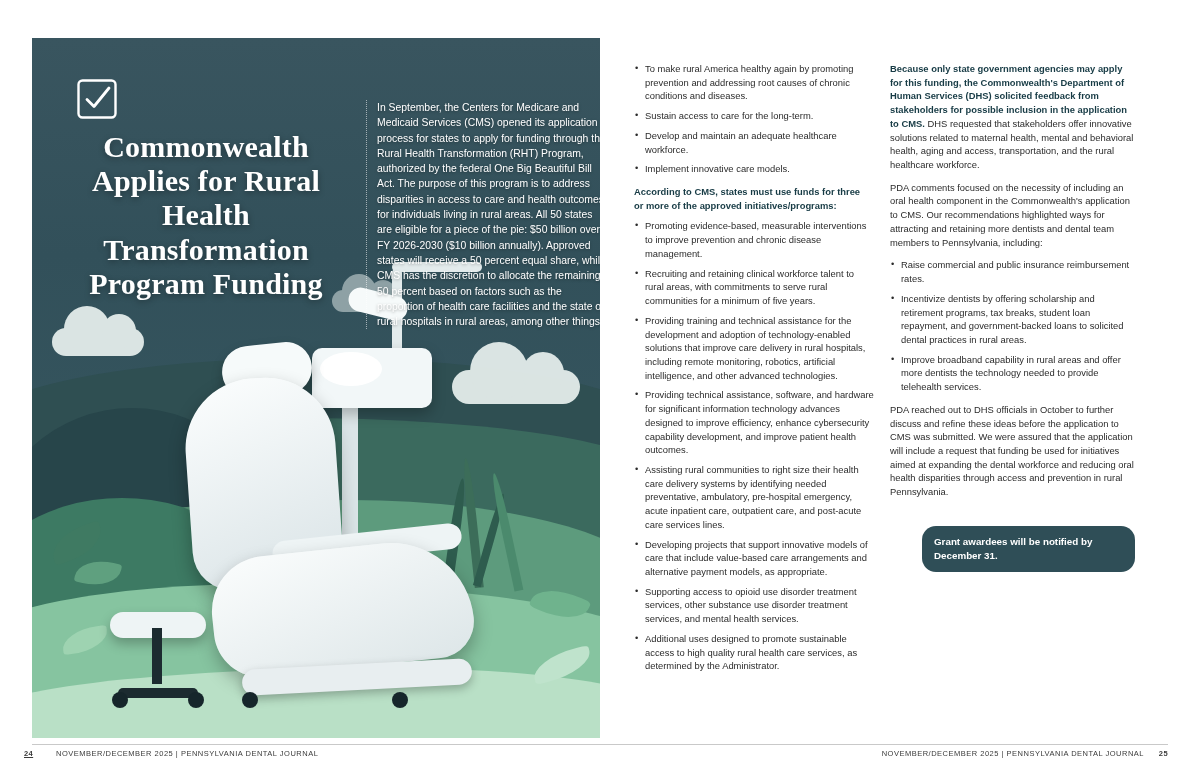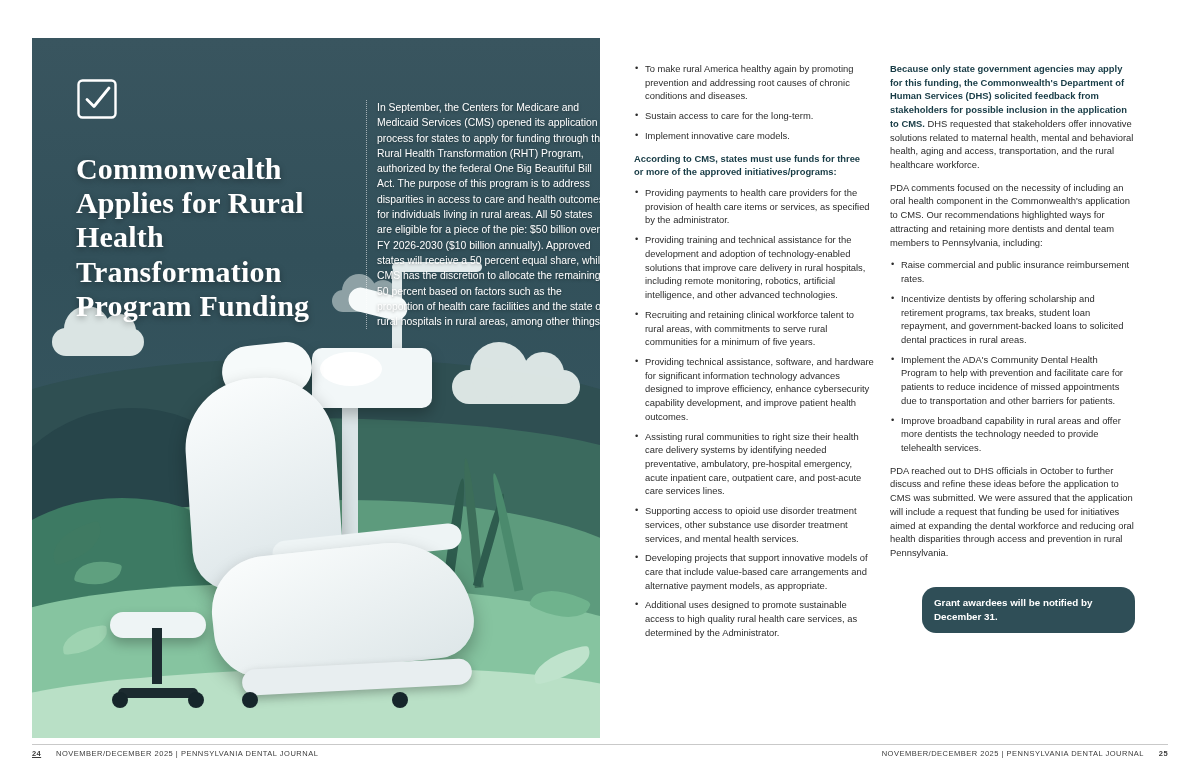--- a/index.html
+++ b/index.html
@@ -141,23 +141,24 @@
   
   .headline-box {
     position: absolute; left: 44px; top: 40px; width: 260px; color:#fff;
   }
   .check-icon { width: 42px; height: 42px; }
   .headline {
     font-family: "Liberation Serif", serif;
     font-size: 30px;
     line-height: 1.14;
     font-weight: 700;
-    margin-top: 28px;
+    margin-top: 6px;
     letter-spacing: .2px;
     text-shadow: 0 2px 6px rgba(0,0,0,.35);
+    text-align: center;
   }
 
   .lede {
     position: absolute; left: 334px; top: 62px; width: 232px;
     color: #ffffff;
     font-size: 10.4px;
     line-height: 1.47;
     border-left: 1px dotted rgba(255,255,255,.55);
     padding-left: 10px;
     text-shadow: 0 1px 3px rgba(0,0,0,.35);
@@ -223,21 +224,21 @@
     position: absolute; left: 32px; right: 32px; top: 0;
     border-top: 1px solid #c9c9c9;
   }
   .folio {
     position: absolute; top: 5px;
     font-size: 7.5px;
     letter-spacing: .4px;
     color: #3a3a3a;
     font-weight: 700;
   }
-  .folio-num-l { left: 32px; text-decoration: underline; }
+  .folio-num-l { left: 24px; text-decoration: underline; }
   .folio-txt-l { left: 56px; font-weight: 400; letter-spacing:.5px; }
   .folio-num-r { right: 32px; }
   .folio-txt-r { right: 56px; font-weight: 400; letter-spacing:.5px; }
   .gutter {
     position: absolute; left: 600px; top: 38px; width: 1px; height: 700px;
     background: #ffffff;
   }
 </style>
 </head>
 <body>
@@ -302,42 +303,42 @@
 
     <div class="lede">In September, the Centers for Medicare and Medicaid Services (CMS) opened its application process for states to apply for funding through the Rural Health Transformation (RHT) Program, authorized by the federal One Big Beautiful Bill Act. The purpose of this program is to address disparities in access to care and health outcomes for individuals living in rural areas. All 50 states are eligible for a piece of the pie: $50 billion over FY 2026-2030 ($10 billion annually). Approved states will receive a 50 percent equal share, while CMS has the discretion to allocate the remaining 50 percent based on factors such as the proportion of health care facilities and the state of rural hospitals in rural areas, among other things.</div>
   </div>
 
   <div class="gutter"></div>
 
   <div class="col col-2">
     <ul class="bullets">
       <li>To make rural America healthy again by promoting prevention and addressing root causes of chronic conditions and diseases.</li>
       <li>Sustain access to care for the long-term.</li>
+      <li>Develop and maintain an adequate healthcare workforce.</li>
       <li>Implement innovative care models.</li>
     </ul>
     <p class="subhead">According to CMS, states must use funds for three or more of the approved initiatives/programs:</p>
     <ul class="bullets">
-      <li>Providing payments to health care providers for the provision of health care items or services, as specified by the administrator.</li>
+      <li>Promoting evidence-based, measurable interventions to improve prevention and chronic disease management.</li>
+      <li>Recruiting and retaining clinical workforce talent to rural areas, with commitments to serve rural communities for a minimum of five years.</li>
       <li>Providing training and technical assistance for the development and adoption of technology-enabled solutions that improve care delivery in rural hospitals, including remote monitoring, robotics, artificial intelligence, and other advanced technologies.</li>
-      <li>Recruiting and retaining clinical workforce talent to rural areas, with commitments to serve rural communities for a minimum of five years.</li>
       <li>Providing technical assistance, software, and hardware for significant information technology advances designed to improve efficiency, enhance cybersecurity capability development, and improve patient health outcomes.</li>
       <li>Assisting rural communities to right size their health care delivery systems by identifying needed preventative, ambulatory, pre-hospital emergency, acute inpatient care, outpatient care, and post-acute care services lines.</li>
+      <li>Developing projects that support innovative models of care that include value-based care arrangements and alternative payment models, as appropriate.</li>
       <li>Supporting access to opioid use disorder treatment services, other substance use disorder treatment services, and mental health services.</li>
-      <li>Developing projects that support innovative models of care that include value-based care arrangements and alternative payment models, as appropriate.</li>
       <li>Additional uses designed to promote sustainable access to high quality rural health care services, as determined by the Administrator.</li>
     </ul>
   </div>
 
   <div class="col col-3">
     <p class="para"><span class="inline-strong">Because only state government agencies may apply for this funding, the Commonwealth's Department of Human Services (DHS) solicited feedback from stakeholders for possible inclusion in the application to CMS.</span><span> DHS requested that stakeholders offer innovative solutions related to maternal health, mental and behavioral health, aging and access, transportation, and the rural healthcare workforce.</span></p>
     <p class="para">PDA comments focused on the necessity of including an oral health component in the Commonwealth's application to CMS. Our recommendations highlighted ways for attracting and retaining more dentists and dental team members to Pennsylvania, including:</p>
     <ul class="bullets">
       <li>Raise commercial and public insurance reimbursement rates.</li>
       <li>Incentivize dentists by offering scholarship and retirement programs, tax breaks, student loan repayment, and government-backed loans to solicited dental practices in rural areas.</li>
-      <li>Implement the ADA's Community Dental Health Program to help with prevention and facilitate care for patients to reduce incidence of missed appointments due to transportation and other barriers for patients.</li>
       <li>Improve broadband capability in rural areas and offer more dentists the technology needed to provide telehealth services.</li>
     </ul>
     <p class="para">PDA reached out to DHS officials in October to further discuss and refine these ideas before the application to CMS was submitted. We were assured that the application will include a request that funding be used for initiatives aimed at expanding the dental workforce and reducing oral health disparities through access and prevention in rural Pennsylvania.</p>
     <div class="callout">Grant awardees will be notified by December 31.</div>
   </div>
 
   <div class="footer">
     <div class="footer-rule"></div>
     <div class="folio folio-num-l">24</div>
     <div class="folio folio-txt-l">NOVEMBER/DECEMBER 2025 | PENNSYLVANIA DENTAL JOURNAL</div>

